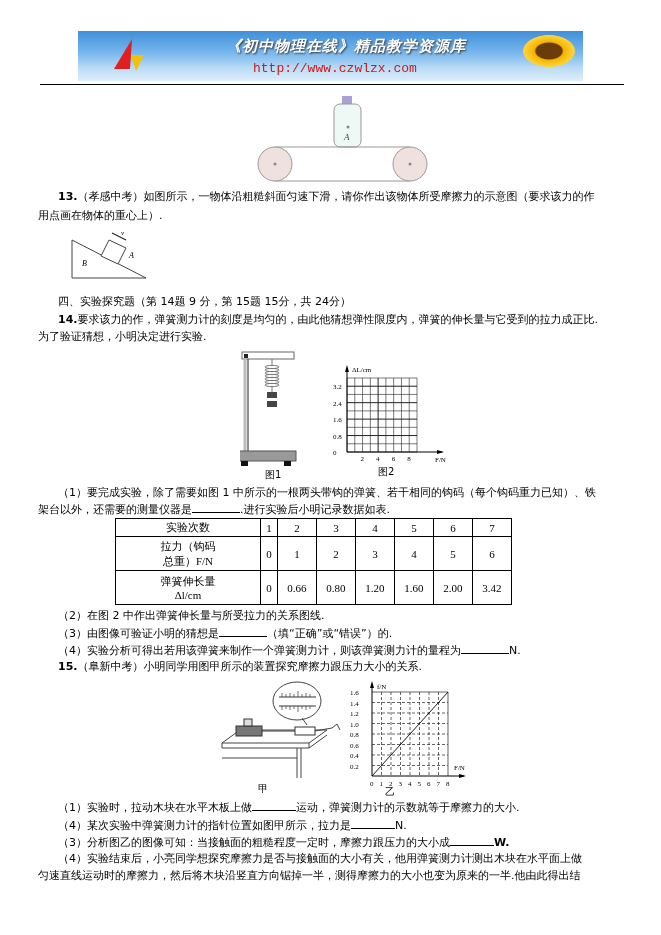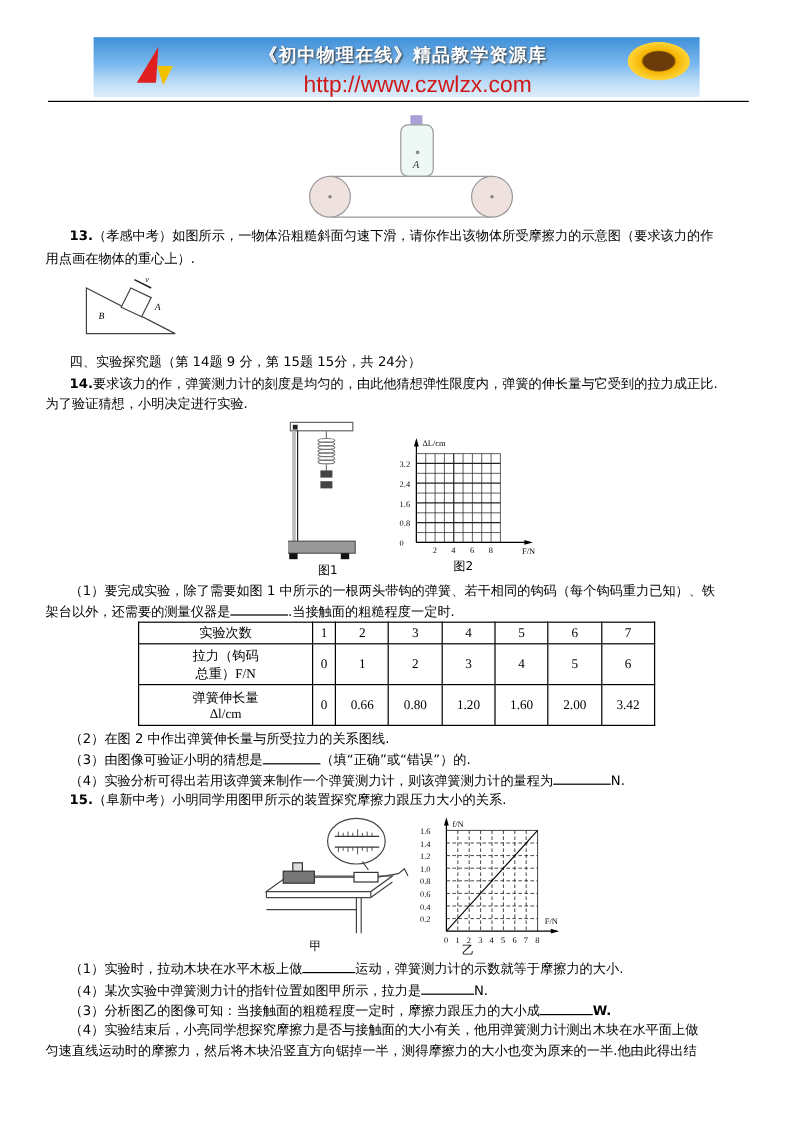--- a/index.html
+++ b/index.html
@@ -1,22 +1,22 @@
 <!DOCTYPE html>
 <html><head>
 <meta charset="utf-8">
 <style>
   html,body{margin:0;padding:0;background:#fff;}
   body{width:661px;height:935px;position:relative;overflow:hidden;font-family:"DejaVu Sans","Liberation Sans",sans-serif;color:#000;}
   .abs{position:absolute;}
   .banner{left:78px;top:31px;width:505px;height:50px;background:linear-gradient(180deg,#3f8fd8 0%,#7ab8ee 45%,#bcdcf6 75%,#dfeefb 100%);overflow:hidden;}
   .banner .logo1{position:absolute;left:40px;top:8px;width:0;height:0;border-left:10px solid transparent;border-right:6px solid transparent;border-bottom:30px solid #e02020;transform:skewX(-15deg);}
   .banner .logo2{position:absolute;left:53px;top:24px;width:0;height:0;border-left:5px solid transparent;border-right:8px solid transparent;border-top:16px solid #f2c200;}
-  .banner .title{position:absolute;left:138px;top:6px;font-size:15px;font-weight:bold;color:#fff;letter-spacing:1px;text-shadow:1px 1px 2px #333;font-family:"DejaVu Serif",serif;white-space:nowrap;}
-  .banner .url{position:absolute;left:175px;top:30px;font-size:19px;color:#d01818;font-family:Liberation Sans, sans-serif;white-space:nowrap;}
+  .banner .title{position:absolute;left:148px;top:6px;font-size:15px;font-weight:bold;color:#fff;letter-spacing:1px;text-shadow:1px 1px 2px #333;font-family:"DejaVu Serif",serif;white-space:nowrap;font-style:italic;}
+  .banner .url{position:absolute;left:175px;top:30px;font-size:13px;color:#d01818;font-family:Liberation Mono, monospace;white-space:nowrap;}
   .banner .sun{position:absolute;left:445px;top:4px;width:52px;height:32px;border-radius:50%;background:radial-gradient(ellipse at center,#6b3b0a 0%,#6b3b0a 35%,#f4b400 40%,#ffd53a 70%,rgba(255,220,60,0) 72%);}
   .rule{left:40px;top:84px;width:584px;height:1px;background:#000;}
   .txt{font-size:11px;line-height:15px;white-space:nowrap;}
   .qn{font-weight:bold;margin-top:48px;}
   .blank{display:inline-block;border-bottom:1px solid #000;height:11px;vertical-align:baseline;}
   table.data{border-collapse:collapse;font-size:11px;}
   table.data td{border:1px solid #000;text-align:center;padding:0 2px;font-family:"Liberation Serif","DejaVu Serif",serif;}
   .cap{font-size:10px;}
   svg text{font-family:"Liberation Serif","DejaVu Serif",serif;}
 </style>
@@ -119,23 +119,23 @@
     <text x="82.22222222222223" y="99" font-size="7">8</text>
     <text x="8" y="93" font-size="7">0</text>
     <text x="8" y="76.55555555555556" font-size="7">0.8</text>
     <text x="8" y="60.11111111111111" font-size="7">1.6</text>
     <text x="8" y="43.66666666666667" font-size="7">2.4</text>
     <text x="8" y="27.222222222222214" font-size="7">3.2</text>
   </svg>
 <div class="abs cap" style="left:378px;top:465px">图2</div>
 
 <div class="abs txt" style="left:58px;top:485px">（1）要完成实验，除了需要如图 1 中所示的一根两头带钩的弹簧、若干相同的钩码（每个钩码重力已知）、铁</div>
-<div class="abs txt" style="left:38px;top:501px"><span>架台以外，还需要的测量仪器是</span><span class="blank" style="width:48px"></span><span>.当接触面的粗糙程度一定时.</span></div>
-
-<table class="abs data" style="left:115px;top:518px;width:431px">
+<div class="abs txt" style="left:38px;top:501px"><span>架台以外，还需要的测量仪器是</span><span class="blank" style="width:48px"></span><span>.进行实验后小明记录数据如表.</span></div>
+
+<table class="abs data" style="left:115px;top:518px;width:397px">
   <tbody>
       <tr style="height:18px">
     <td style="width:140px">实验次数</td>
     <td>1</td>
     <td>2</td>
     <td>3</td>
     <td>4</td>
     <td>5</td>
     <td>6</td>
     <td>7</td>

